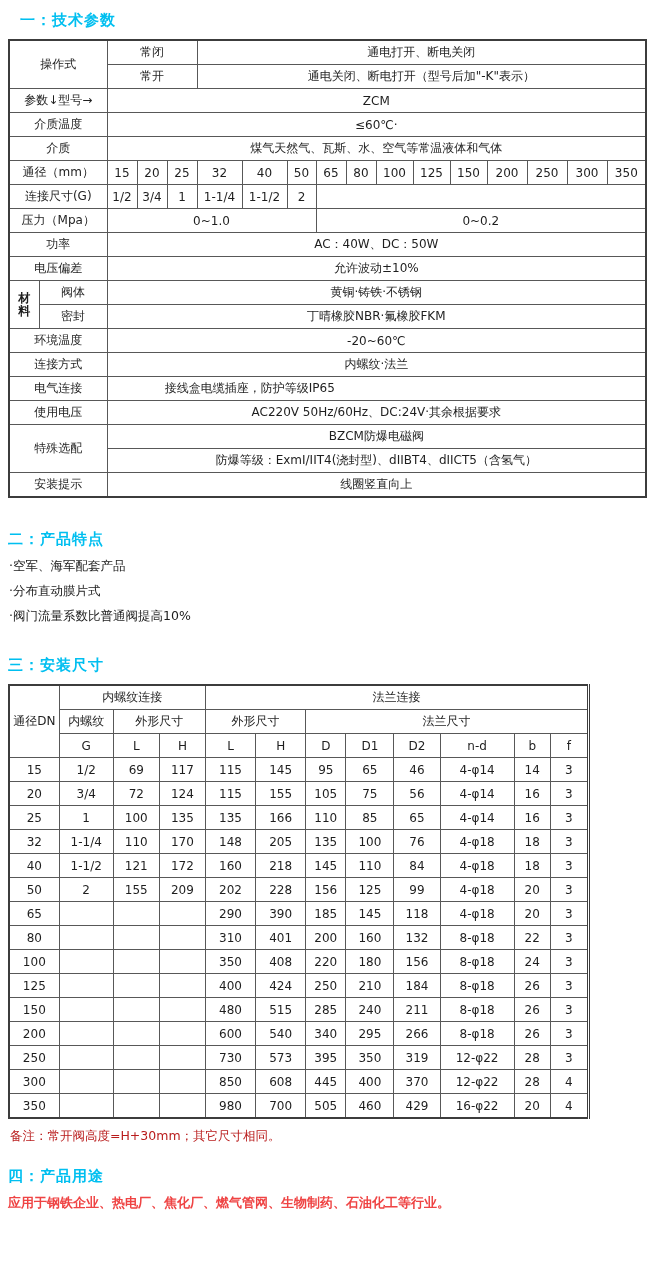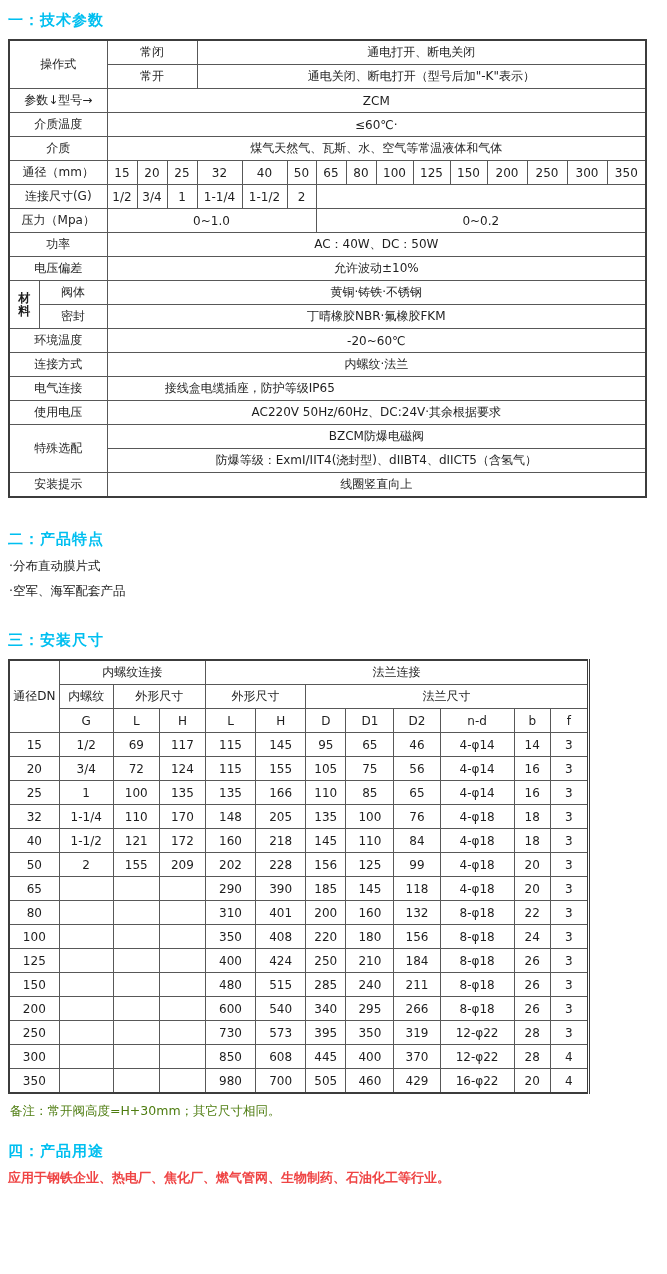--- a/index.html
+++ b/index.html
@@ -5,37 +5,37 @@
   html,body{margin:0;padding:0;}
   body{
     width:667px;height:1274px;background:#ffffff;overflow:hidden;
     font-family:"DejaVu Sans","Liberation Sans",sans-serif;
     color:#222;font-size:12px;
   }
   .heading{
     color:#00bff0;font-weight:bold;font-size:15px;
     margin:0;padding:0;letter-spacing:1px;
   }
-  #s1-heading{margin:11px 0 9px 8px;}
+  #s1-heading{margin:11px 0 9px 20px;}
   #s2-heading{margin:32px 0 4px 8px;}
   #s3-heading{margin:28px 0 9px 8px;}
   #s4-heading{margin:22px 0 6px 8px;}
   table{border-collapse:collapse;table-layout:fixed;background:#fff;}
   #tech-table{margin-left:8px;width:637px;border:2px solid #3c3c3c;}
   #dims-table{margin-left:8px;width:582px;border:2px solid #3c3c3c;border-right:3px double #3c3c3c;}
   td{
     border:1px solid #585858;text-align:center;vertical-align:middle;
     height:23px;padding:0 1px;font-size:12px;color:#1e1e1e;
     overflow:hidden;white-space:nowrap;
   }
   td.lbl{white-space:nowrap;}
   td.mat{white-space:normal;line-height:13px;padding:0 4px;font-weight:bold;}
   td.shift-left{padding-right:254px;}
   .feature-line{margin:0 0 0 9px;line-height:25px;color:#1c1c1c;font-size:12.5px;}
-  .note-line{margin:9px 0 0 10px;color:#4d7c0f;font-size:12.5px;}
+  .note-line{margin:9px 0 0 10px;color:#b91c1c;font-size:12.5px;}
   .app-line{margin:2px 0 0 8px;font-weight:bold;color:#ef4444;font-size:13px;line-height:22px;}
   .bottom-line{margin:7px 0 0 8px;color:#1c1c1c;font-size:12.5px;line-height:21px;}
 </style>
 </head>
 <body>
 
 <h2 class="heading" id="s1-heading">一：技术参数</h2>
 
 <table id="tech-table">
   <colgroup>
@@ -154,22 +154,23 @@
   </tr>
   <tr>
     <td class="lbl" colspan="2">安装提示</td>
     <td colspan="15">线圈竖直向上</td>
   </tr>
 </tbody>
   </table>
 
 <h2 class="heading" id="s2-heading">二：产品特点</h2>
 <div id="features-list">
+    <p class="feature-line">·空军、海军配套产品</p>
     <p class="feature-line">·分布直动膜片式</p>
-    <p class="feature-line">·空军、海军配套产品</p>
+    <p class="feature-line">·阀门流量系数比普通阀提高10%</p>
   </div>
 
 <h2 class="heading" id="s3-heading">三：安装尺寸</h2>
 
 <table id="dims-table">
   <colgroup>
     <col style="width:50px">
       <col style="width:54px">
       <col style="width:46px">
       <col style="width:46px">

